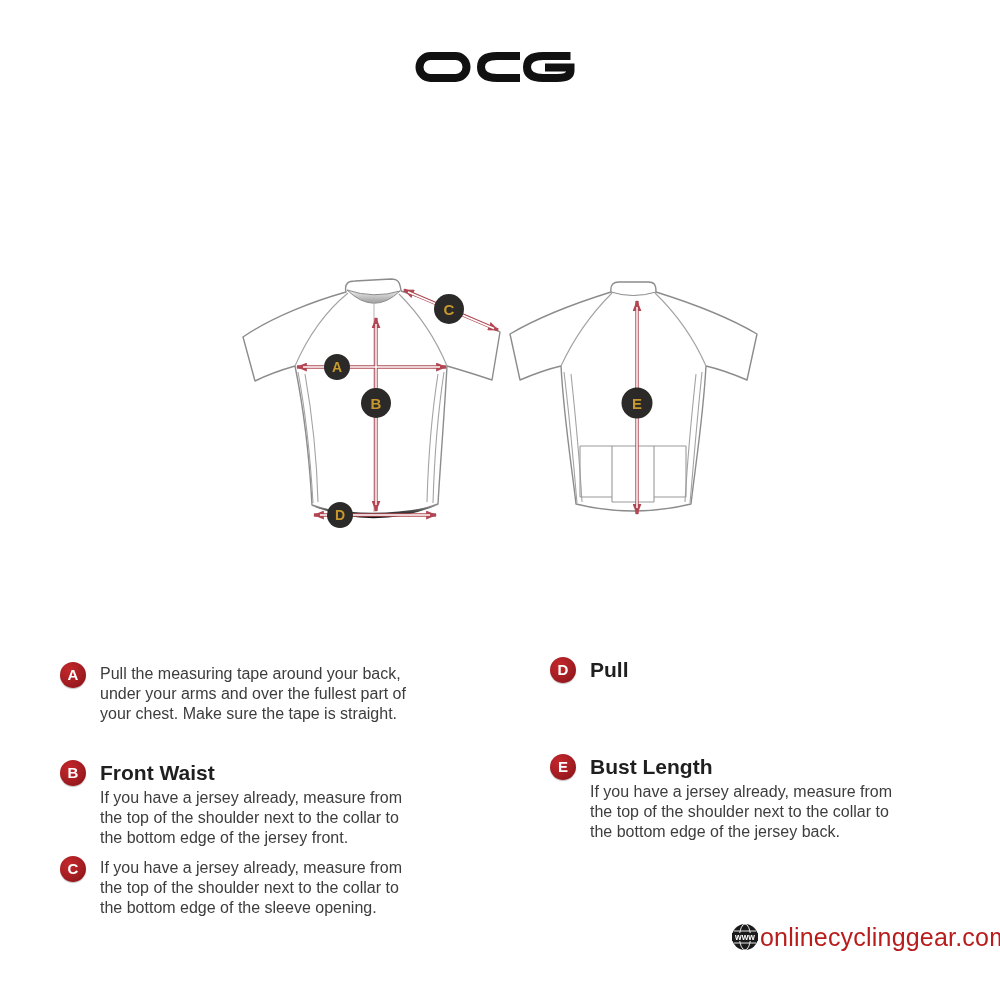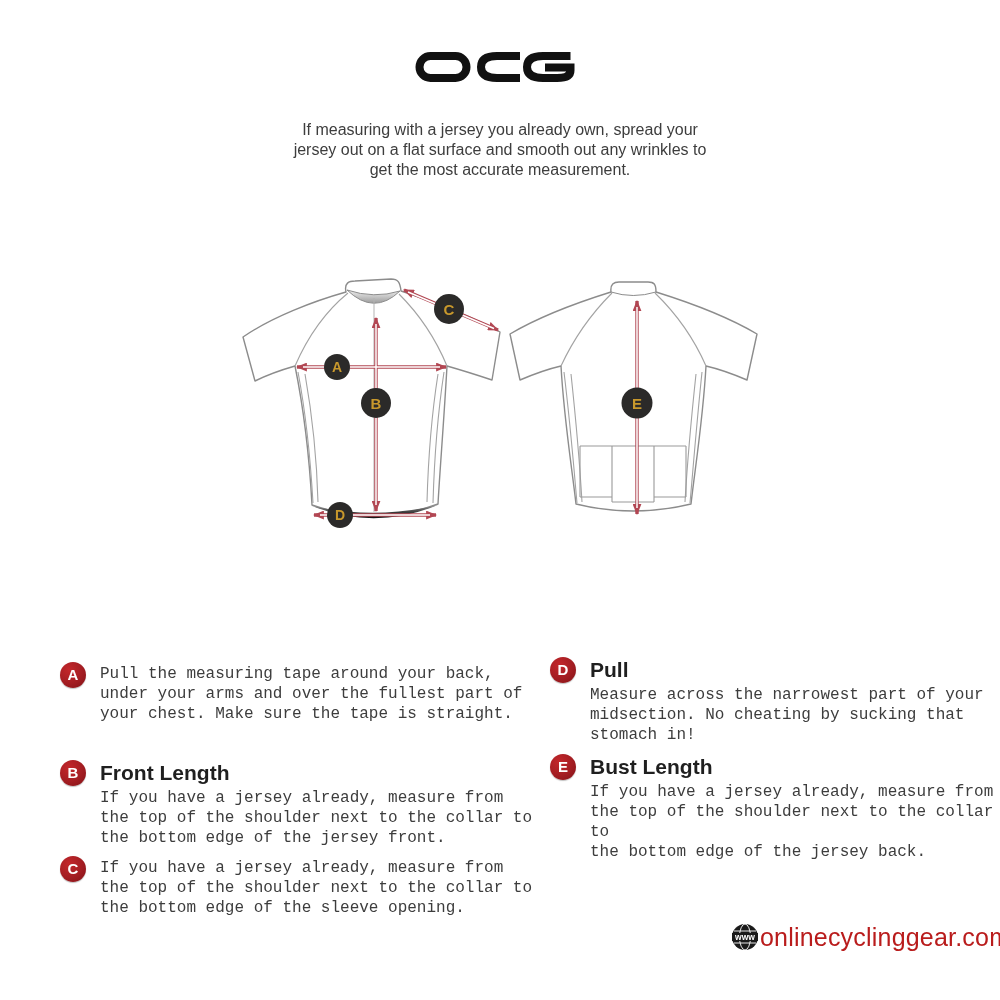--- a/index.html
+++ b/index.html
@@ -12,21 +12,21 @@
   .intro{top:120px;left:50%;transform:translateX(-50%);text-align:center;
          font-size:16px;line-height:20px;color:#3d3d3d;white-space:pre-line;width:620px;}
 
   
   .legend-item{display:flex;align-items:flex-start;gap:14px;}
   .badge{flex:0 0 auto;width:26px;height:26px;border-radius:50%;
          background:radial-gradient(circle at 35% 30%, #c3272b 0%, #a31d22 55%, #811116 100%);
          color:#ffffff;font-weight:bold;font-size:15px;line-height:26px;text-align:center;
          box-shadow:0 1px 1px rgba(0,0,0,0.25);}
   .legend-text h3{margin:0;font-size:21px;line-height:26px;font-weight:bold;color:#1f1f1f;}
-  .legend-text .desc{margin-top:2px;font-size:16px;line-height:20px;color:#3d3d3d;white-space:pre-line;font-family:Liberation Mono, monospace;}
+  .legend-text .desc{margin-top:2px;font-size:16px;line-height:20px;color:#3d3d3d;white-space:pre-line;}
 
   
   .footer{top:922px;left:730px;display:flex;align-items:center;}
   .footer .site{font-size:25px;color:#b91c1c;letter-spacing:0.2px;}
 
   svg{display:block;}
 </style>
 </head>
 <body>
 
@@ -36,23 +36,20 @@
     <span class="sr-only">OCG</span>
     <svg width="160" height="32" viewBox="0 0 160 32">
       <g fill="none" stroke="#111111" stroke-width="8">
         <rect x="4.5" y="5" width="47" height="22" rx="11"></rect>
         <path d="M 105,5 L 82,5 Q 66,5 66,16 Q 66,27 82,27 L 105,27"></path>
         <path d="M 155.5,5 L 128,5 Q 112,5 112,16 Q 112,27 128,27 L 142,27 Q 155.5,27 155.5,19.5 L 155.5,16.5 L 130,16.5"></path>
       </g>
     </svg>
   </div>
 
-  <div class="abs intro">If measuring with a jersey you already own, spread your
-jersey out on a flat surface and smooth out any wrinkles to
-get the most accurate measurement.</div>
 
   <svg class="abs" style="left:235px;top:278px;" width="530" height="257" viewBox="235 278 530 257">
     <defs>
       <marker id="ah" viewBox="0 0 10 8" refX="9" refY="4" markerWidth="11" markerHeight="9" markerUnits="userSpaceOnUse" orient="auto-start-reverse">
         <path d="M0,0 L10,4 L0,8 Z" fill="#b24753"></path>
       </marker>
       <linearGradient id="hemGrad" x1="0" y1="0" x2="0" y2="1">
         <stop offset="0" stop-color="#9a9a9a"></stop>
           <stop offset="0.55" stop-color="#3a3a3a"></stop>
           <stop offset="1" stop-color="#121212"></stop>
@@ -129,43 +126,40 @@
     <div class="legend-text">
       <div class="desc">Pull the measuring tape around your back,
 under your arms and over the fullest part of
 your chest. Make sure the tape is straight.</div>
     </div>
   </div>
 
   <div class="abs legend-item" style="left:60px;top:760px;">
     <div class="badge">B</div>
     <div class="legend-text">
-      <h3>Front Length</h3>
+      <h3>Front Waist</h3>
       <div class="desc">If you have a jersey already, measure from
 the top of the shoulder next to the collar to
 the bottom edge of the jersey front.</div>
     </div>
   </div>
 
   <div class="abs legend-item" style="left:60px;top:856px;">
     <div class="badge">C</div>
     <div class="legend-text">
       <div class="desc">If you have a jersey already, measure from
 the top of the shoulder next to the collar to
 the bottom edge of the sleeve opening.</div>
     </div>
   </div>
 
   <div class="abs legend-item" style="left:550px;top:657px;">
     <div class="badge">D</div>
     <div class="legend-text">
       <h3>Pull</h3>
-      <div class="desc">Measure across the narrowest part of your
-midsection. No cheating by sucking that
-stomach in!</div>
     </div>
   </div>
 
   <div class="abs legend-item" style="left:550px;top:754px;">
     <div class="badge">E</div>
     <div class="legend-text">
       <h3>Bust Length</h3>
       <div class="desc">If you have a jersey already, measure from
 the top of the shoulder next to the collar to
 the bottom edge of the jersey back.</div>

